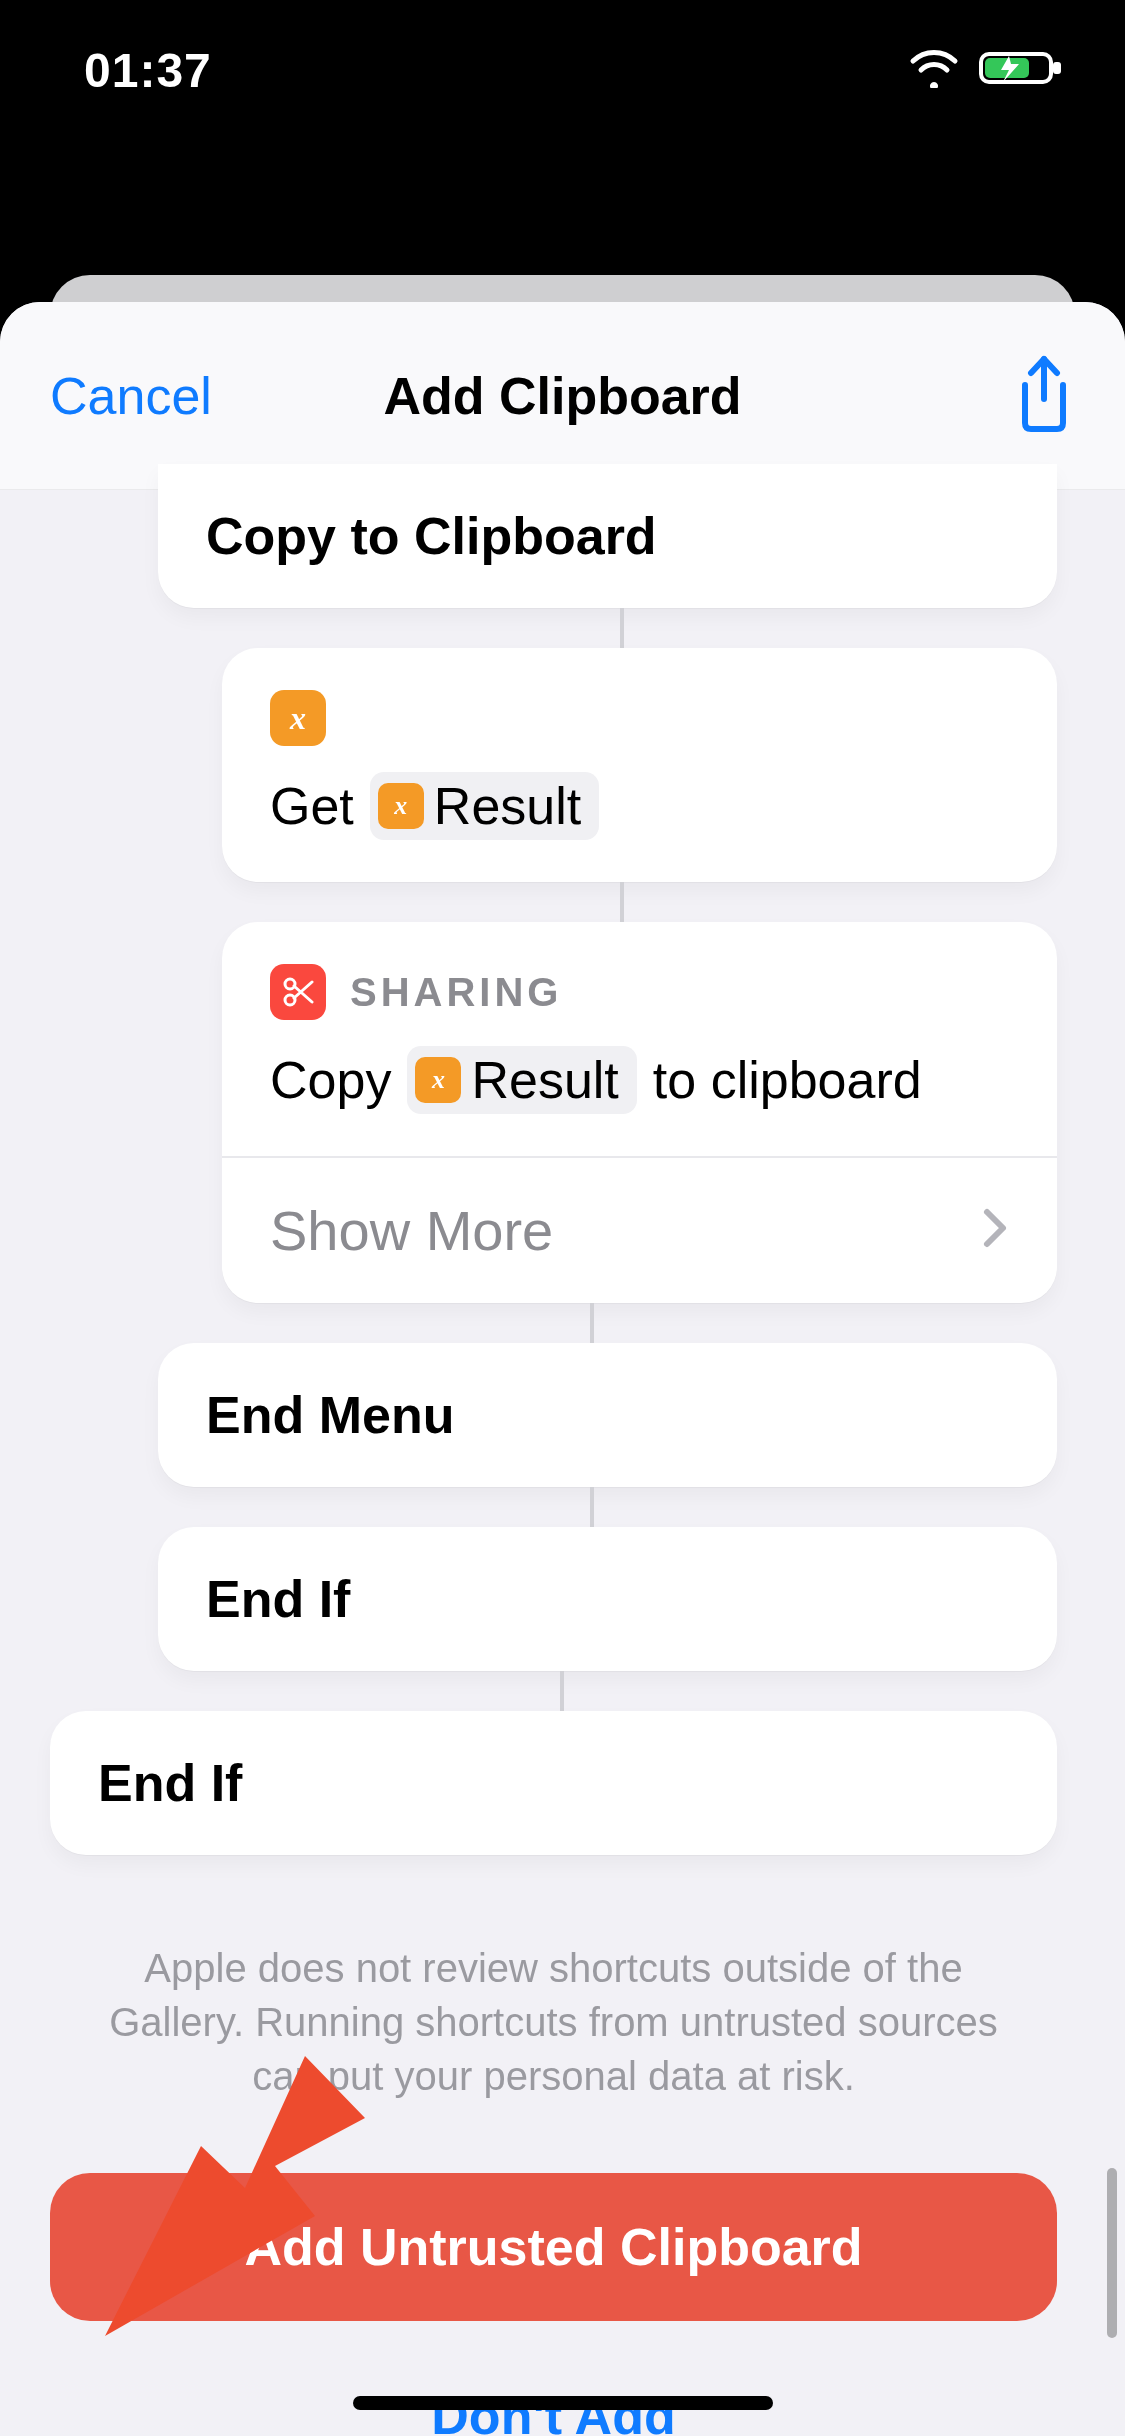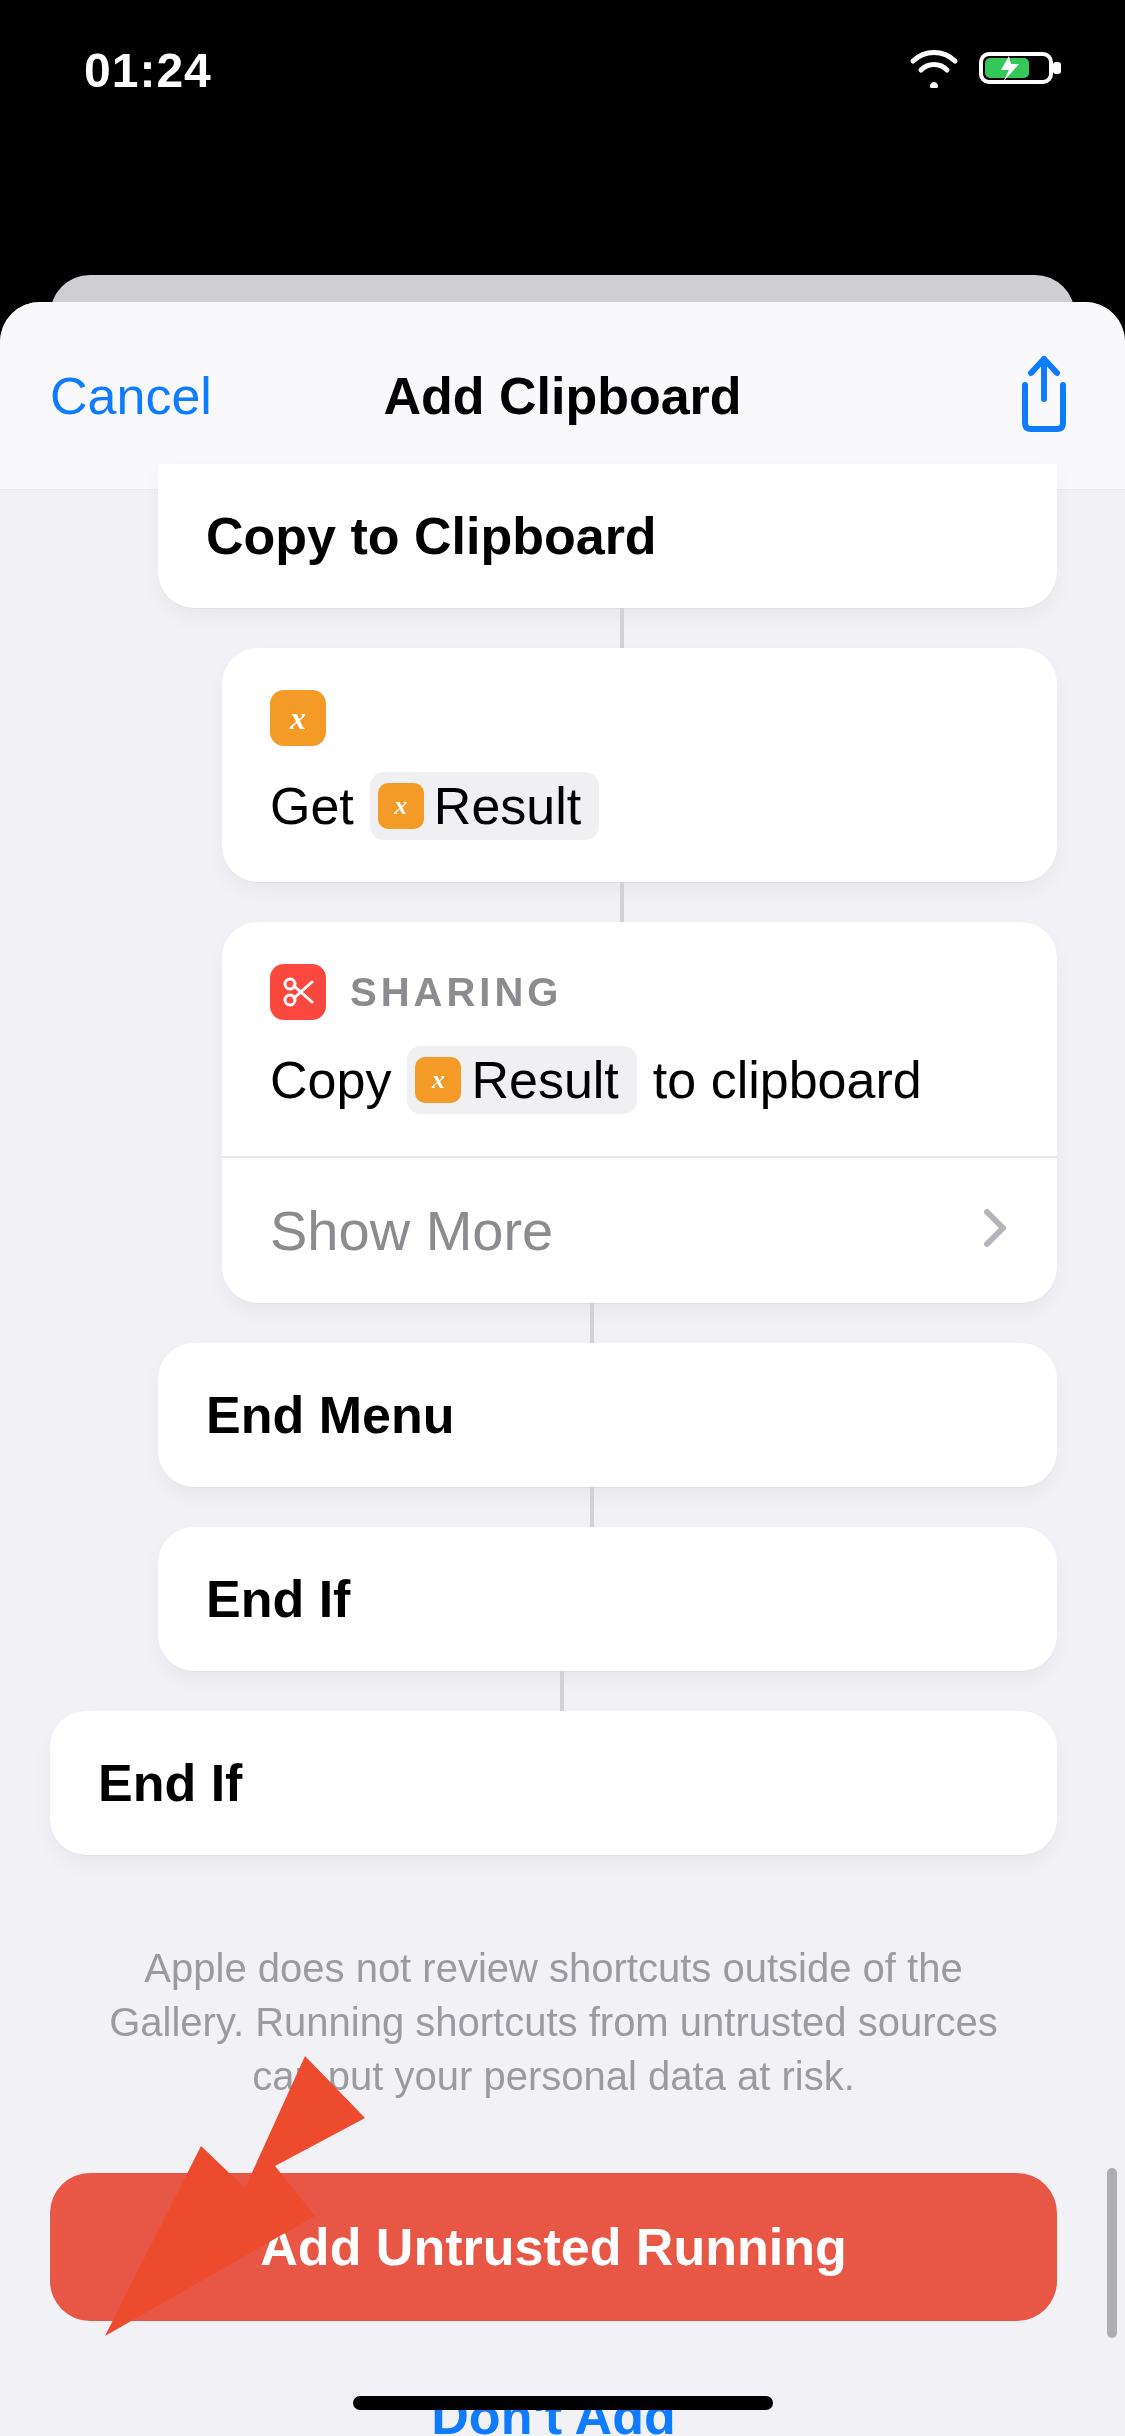--- a/index.html
+++ b/index.html
@@ -123,21 +123,21 @@
 
   .home-indicator {
     position: absolute; bottom: 26px; left: 50%; transform: translateX(-50%);
     width: 420px; height: 14px; background: #000; border-radius: 10px;
   }
 </style>
 </head>
 <body>
 
 <div class="status-bar">
-  <div class="time">01:24</div>
+  <div class="time">01:37</div>
   <div class="status-right">
     <span>
       <svg width="54" height="40" viewBox="0 0 54 40">
         <path d="M27 34 a4 4 0 1 0 0.01 0 Z" fill="#fff"></path>
         <path d="M14 22 a18 18 0 0 1 26 0" stroke="#fff" stroke-width="5" fill="none" stroke-linecap="round"></path>
         <path d="M6 13 a30 30 0 0 1 42 0" stroke="#fff" stroke-width="5" fill="none" stroke-linecap="round"></path>
       </svg>
     </span>
     <span>
       <svg width="86" height="40" viewBox="0 0 86 40">
@@ -247,21 +247,21 @@
 
     <div class="card level0" style="margin-top:0;">
       <div class="row-pad">
           <div class="card-title">End If</div>
         </div>
     </div>
 
     <div class="disclaimer">Apple does not review shortcuts outside of the Gallery. Running shortcuts from untrusted sources can put your personal data at risk.</div>
 
     <div class="primary-btn">
-      <span>Add Untrusted Running</span>
+      <span>Add Untrusted Clipboard</span>
     </div>
 
     <div class="secondary-btn">
       <span>Don't Add</span>
     </div>
 
   </div>
 </div>
 
 <div class="annotation-arrow">

